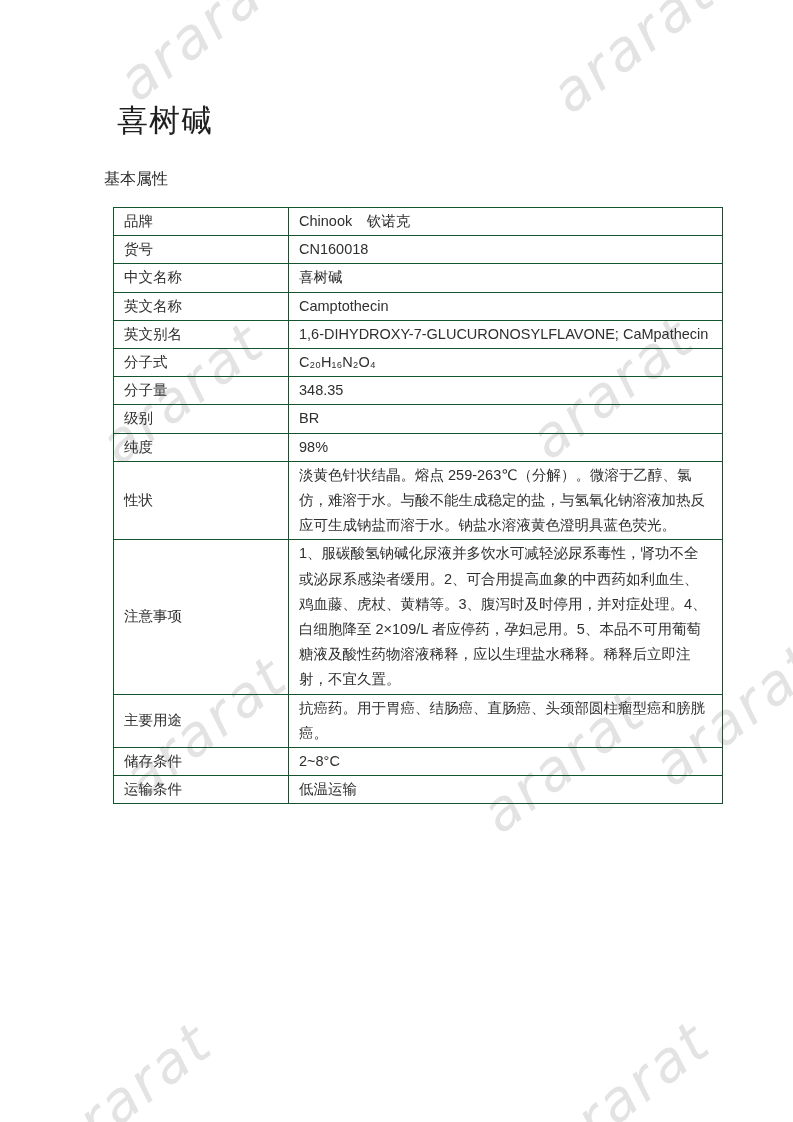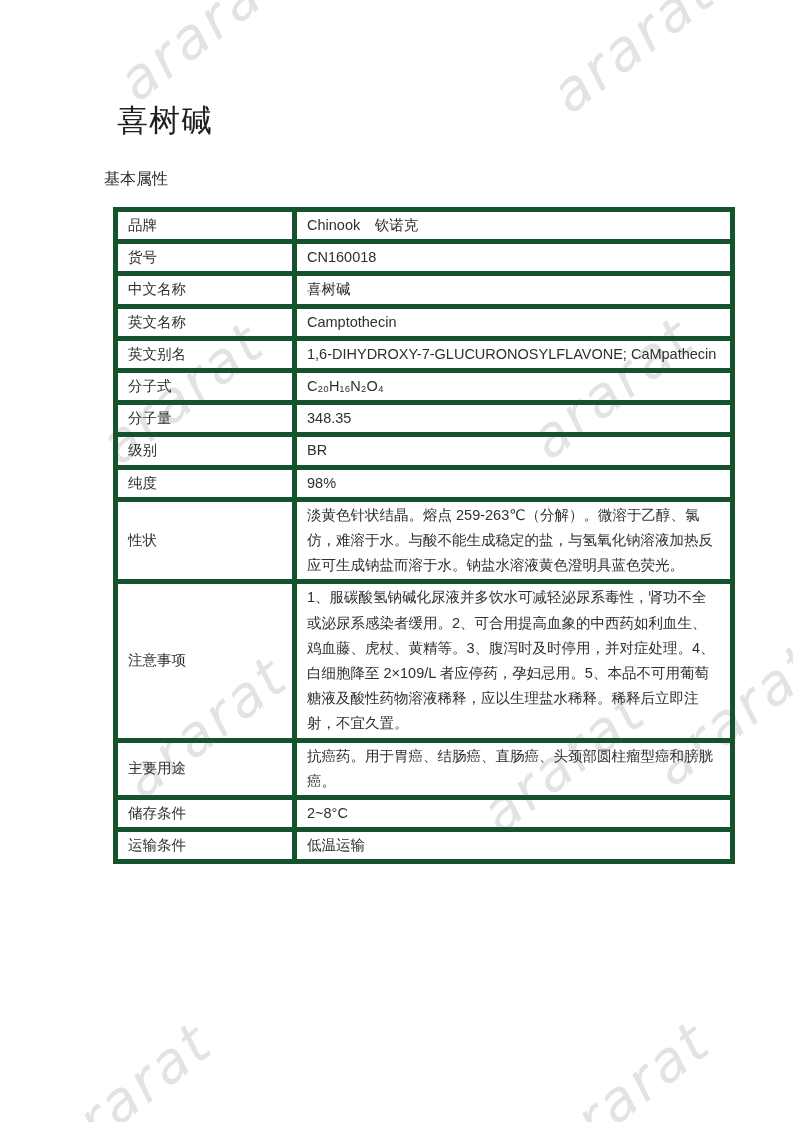--- a/index.html
+++ b/index.html
@@ -53,21 +53,21 @@
     position: absolute;
     left: 113px;
     top: 207px;
     width: 567px;
     border-collapse: collapse;
     table-layout: fixed;
     font-size: 14.5px;
     color: #2f2f2f;
   }
   table.props td {
-    border: 5px solid #14532d;
+    border: 1px solid #14532d;
     line-height: 25.2px;
     padding: 1px 10px;
     vertical-align: middle;
     word-wrap: break-word;
   }
   table.props td.lbl {
     width: 154px;
   }
   table.props td.val {
     width: 413px;

